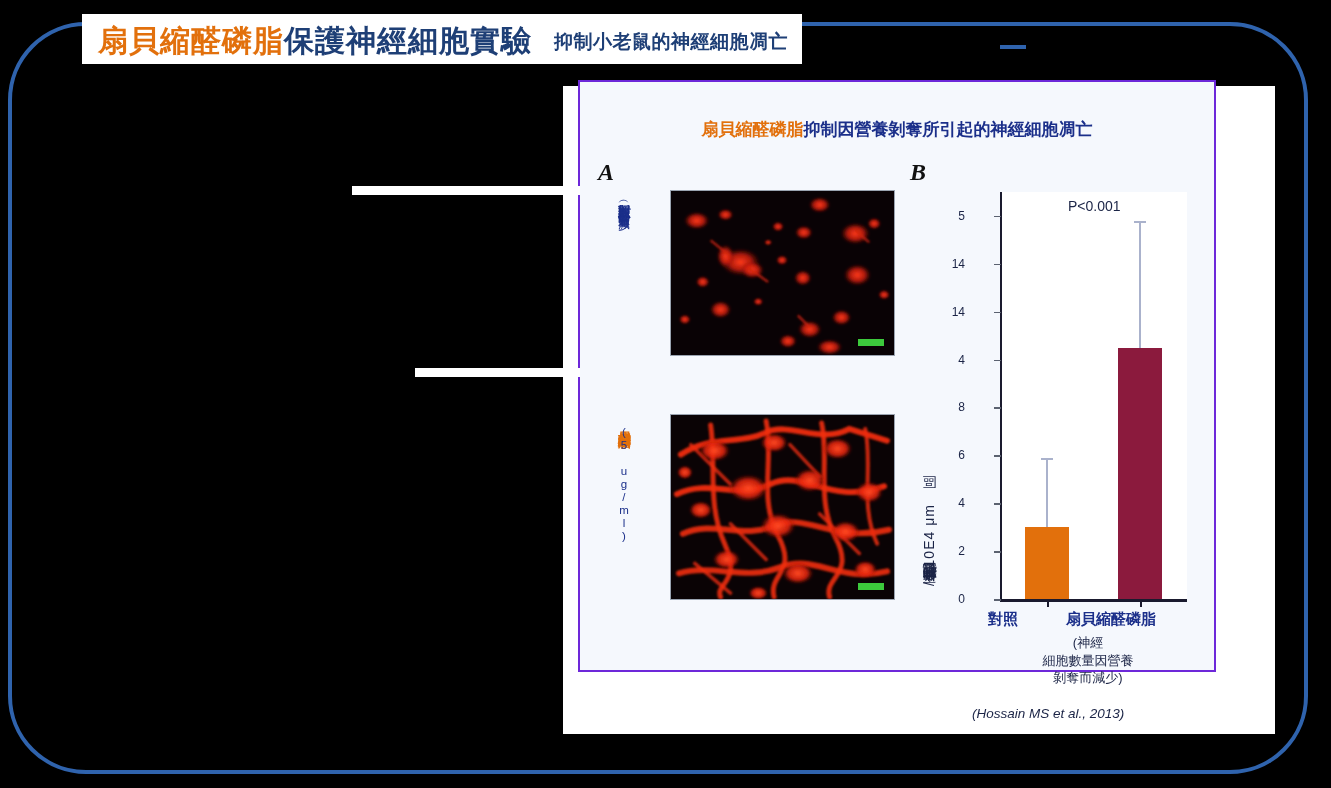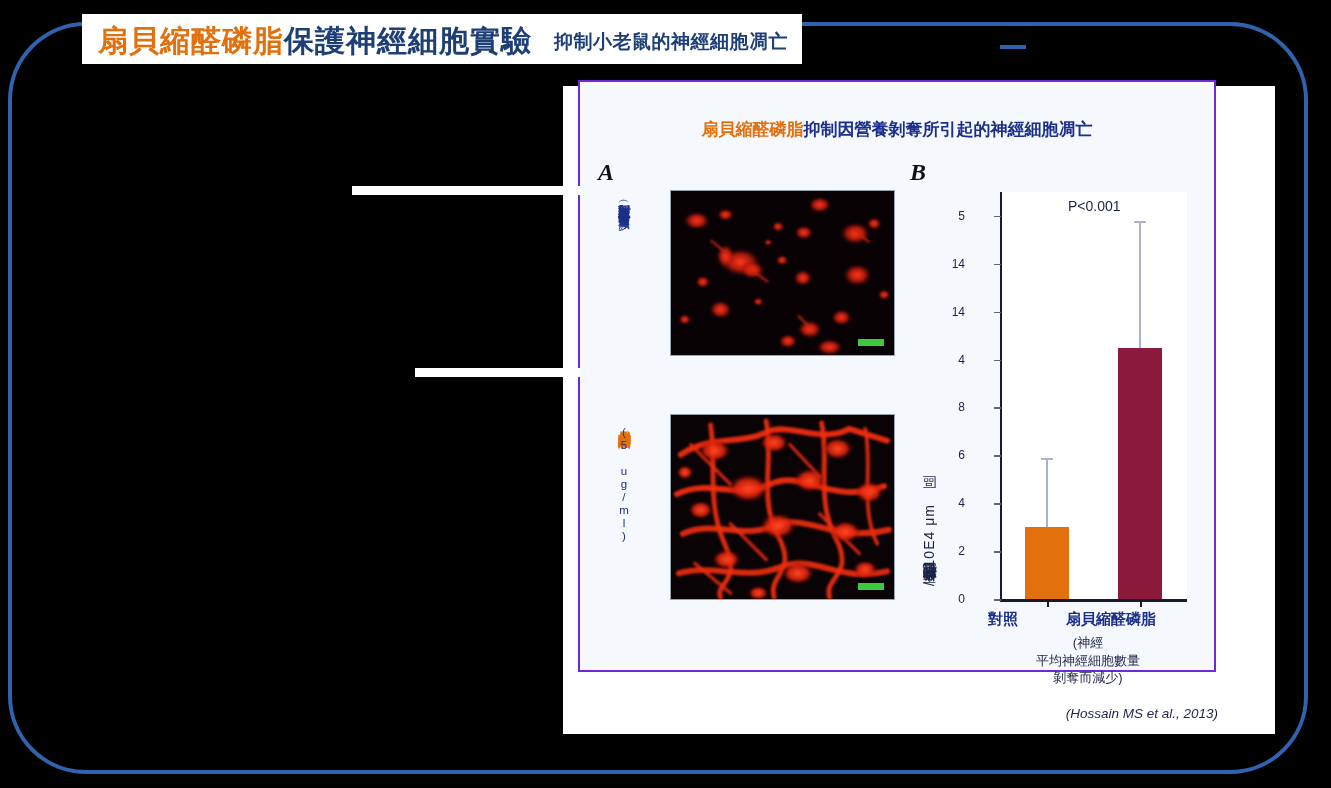--- a/index.html
+++ b/index.html
@@ -139,21 +139,21 @@
     position:absolute;top:0;font-size:15px;font-weight:bold;color:#1b2f8a;
     white-space:nowrap;
   }
   #xlab1{left:16px;}
   #xlab2{left:94px;}
   #xsub{
     position:absolute;left:0;top:24px;width:232px;text-align:center;
     font-size:13px;color:#1b2446;line-height:1.35;
   }
   #citation{
-    position:absolute;left:0;top:96px;width:246px;text-align:right;
+    position:absolute;left:0;top:96px;width:246px;text-align:left;
     font-size:13.5px;font-style:italic;color:#1b2446;white-space:nowrap;
   }
   
   #y-title{
     position:absolute;left:340px;top:120px;height:392px;
     writing-mode:vertical-rl;transform:rotate(180deg);
     font-size:14px;color:#1b2446;letter-spacing:1px;white-space:nowrap;
     display:flex;align-items:center;
   }
 </style>
@@ -340,18 +340,18 @@
         <div class="xtick" style="left: 168.25px; bottom: -5px;"></div>
       </div>
     <div id="pval">P&lt;0.001</div>
   </div>
 
   <div id="xlabels">
     <div class="xlab" id="xlab1">對照</div>
     <div class="xlab" id="xlab2">扇貝縮醛磷脂</div>
     <div id="xsub">
         <div>(神經</div>
-        <div>平均神經細胞數量</div>
+        <div>細胞數量因營養</div>
         <div>剝奪而減少)</div>
       </div>
     <div id="citation">(Hossain MS et al., 2013)</div>
   </div>
 </div>
 
 </body></html>

